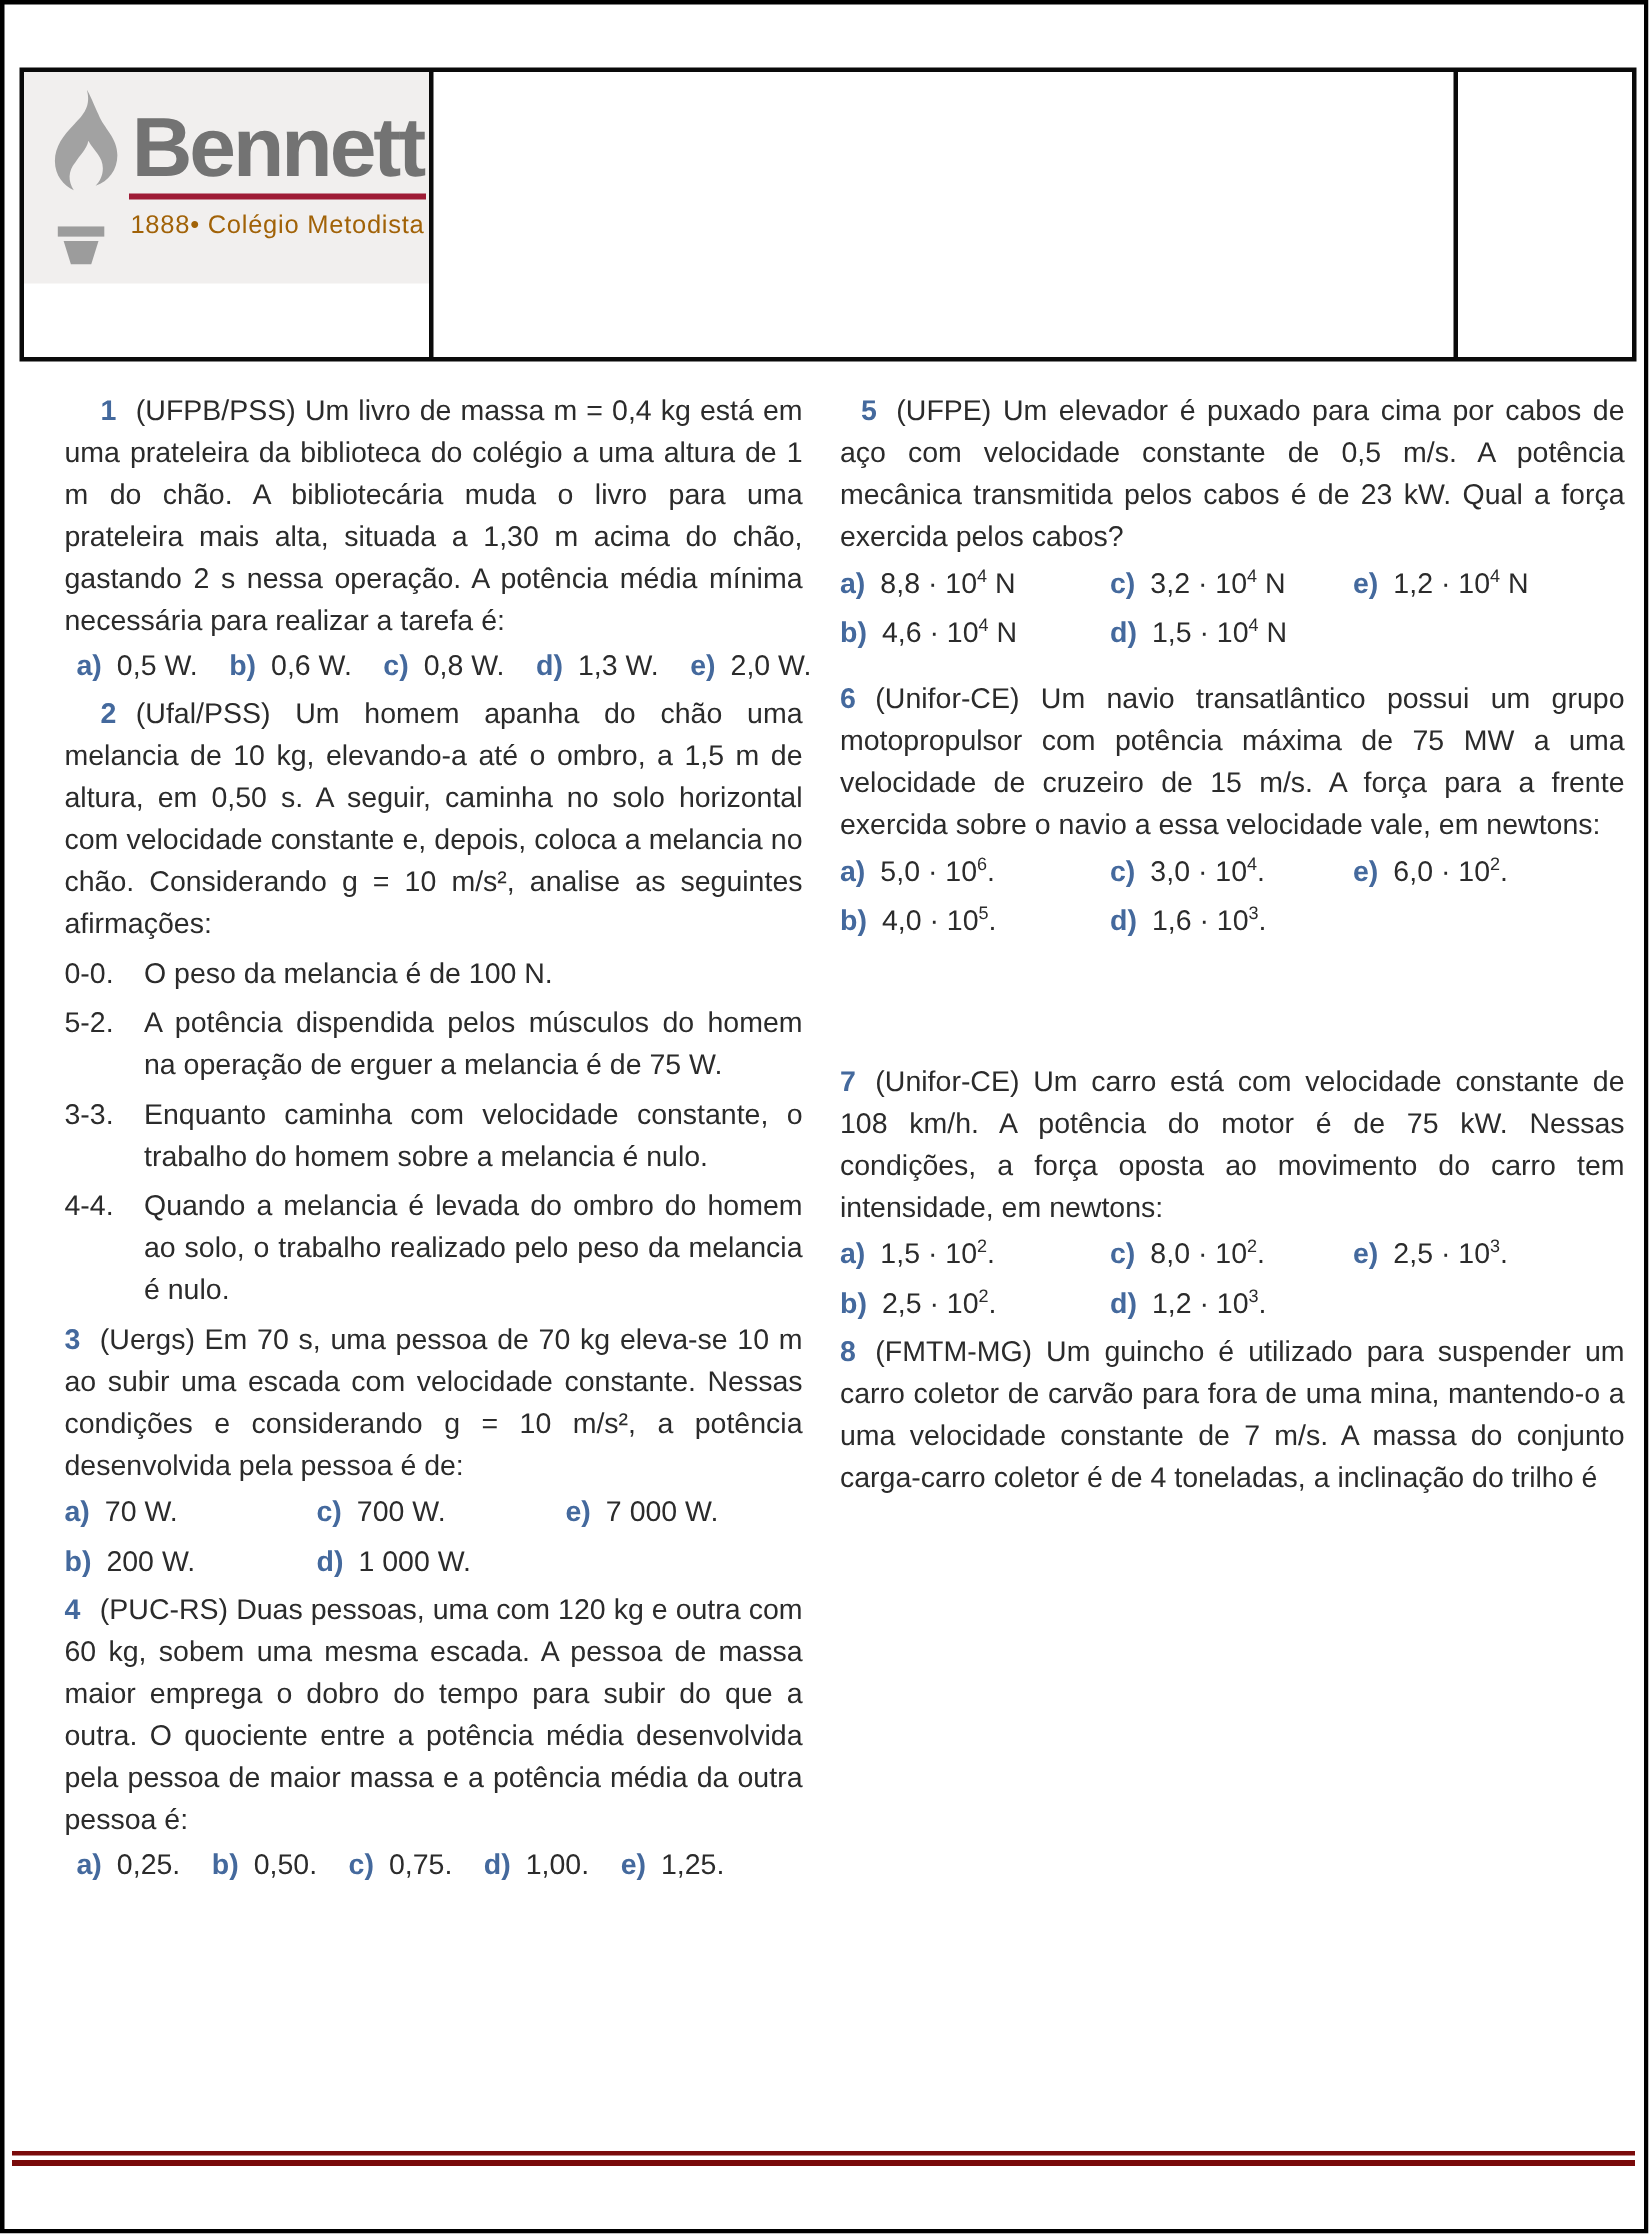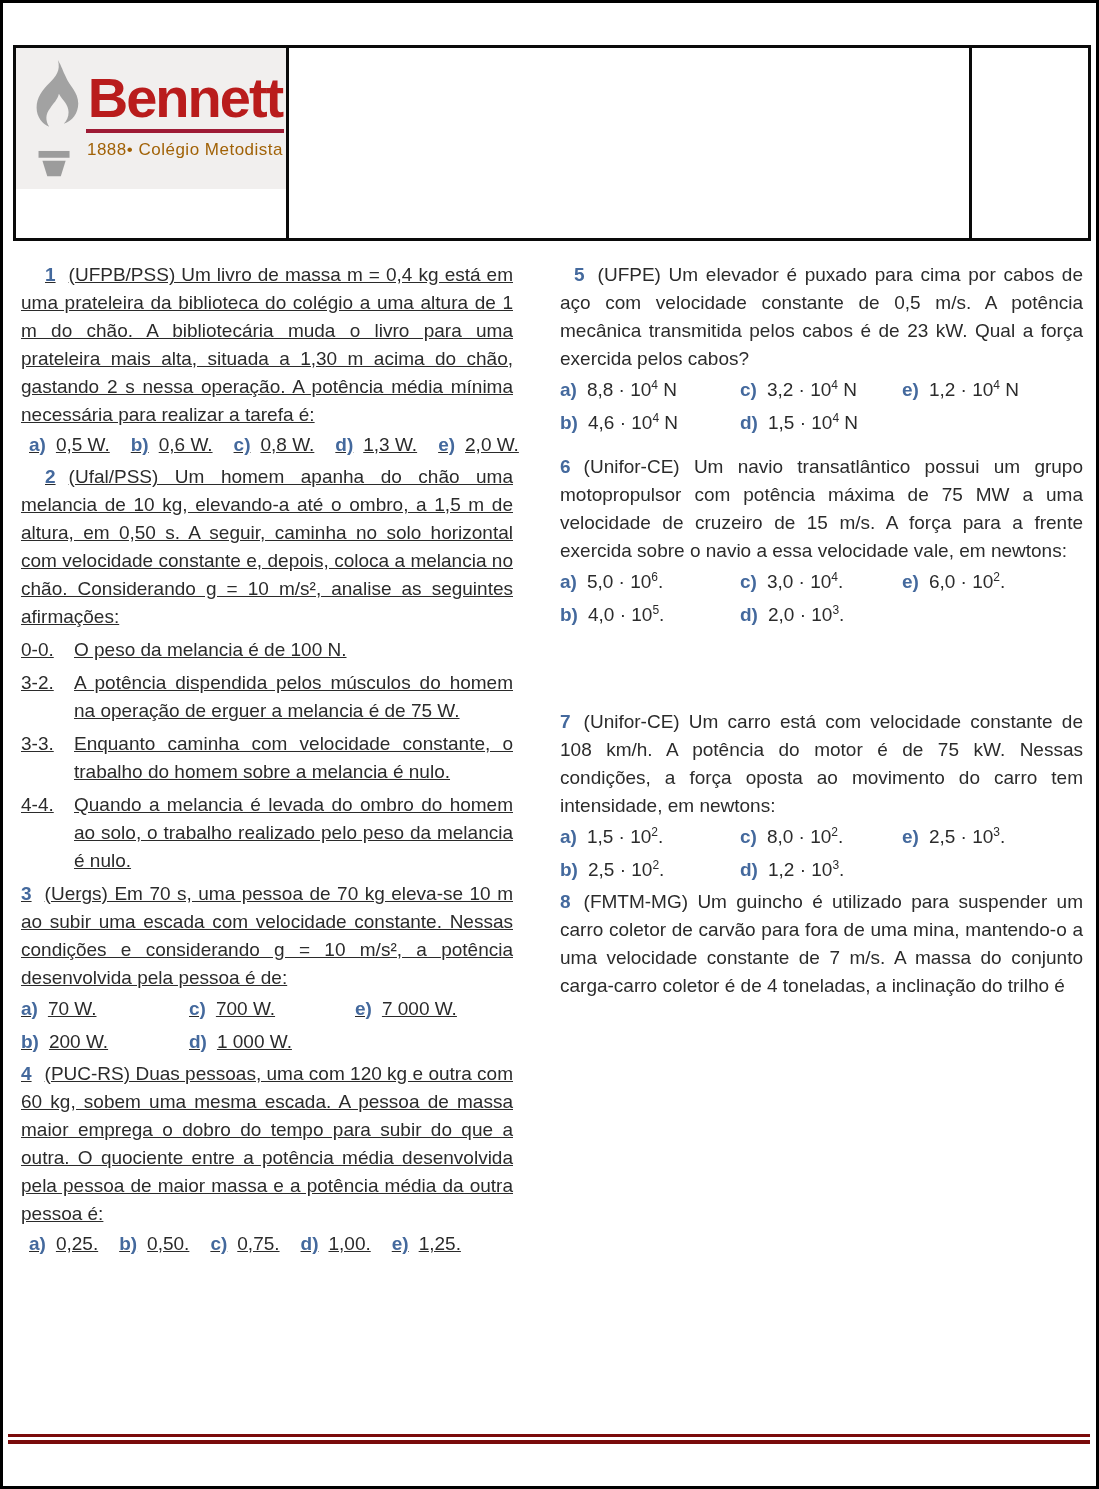--- a/index.html
+++ b/index.html
@@ -14,26 +14,26 @@
   .header { position:absolute; left:10px; top:42px; width:1078px; height:196px;
             border:3px solid #0a0a0a; display:flex; background:#fff; }
   .cell { height:100%; }
   .cell-logo { width:273px; border-right:3px solid #0a0a0a; }
   .cell-mid  { flex:1;      border-right:3px solid #0a0a0a; }
   .cell-right{ width:116px; }
   .logo-box { width:100%; height:141px; background:#f1efee; display:flex;
               align-items:flex-start; padding:8px 6px 0 8px; }
   .torch { width:62px; height:126px; flex:none; }
   .logo-texts { flex:1; display:flex; flex-direction:column; align-items:center; margin-top:14px; }
-  .logo-name { font-size:56px; font-weight:bold; color:#b91c1c; letter-spacing:-2px; line-height:1; }
+  .logo-name { font-size:56px; font-weight:bold; color:#737373; letter-spacing:-2px; line-height:1; }
   .logo-rule { width:198px; height:4px; background:#9e1b35; margin-top:3px; }
   .logo-tagline { font-size:17px; color:#a16207; margin-top:7px; letter-spacing:0.5px; white-space:nowrap; }
   
   .col { position:absolute; top:258px; font-size:19px; line-height:28px; }
-  .col-left  { left:18px;  width:492px;text-decoration:underline; }
+  .col-left  { left:40px;  width:492px; }
   .col-right { left:557px; width:523px; }
   .q { text-align:justify; }
   .ind24 { text-indent:24px; }
   .ind14 { text-indent:14px; }
   .qn { color:#44699d; font-weight:bold; margin-right:13px; }
   .ol { color:#44699d; font-weight:bold; margin-right:10px; }
   .opts-row { display:flex; margin:2px 8px 4px; }
   .opts-row .opt { margin-right:21px; white-space:nowrap; }
   .opts-grid { display:grid; row-gap:5px; margin:3px 0 4px; }
   .g-left  { grid-template-columns:168px 166px 1fr; }
@@ -88,21 +88,21 @@
       <span class="opt"><span class="ol">e)</span><span>2,0 W.</span></span>
     </div>
 
     <p class="q ind24"><span class="qn">2</span><span>(Ufal/PSS) Um homem apanha do chão uma melancia de 10 kg, elevando-a até o ombro, a 1,5 m de altura, em 0,50 s. A seguir, caminha no solo horizontal com velocidade constante e, depois, coloca a melancia no chão. Considerando g = 10 m/s², analise as seguintes afirmações:</span></p>
     <div class="stmts">
       <div class="stmt">
           <span class="sl">0-0.</span>
           <span class="st">O peso da melancia é de 100 N.</span>
         </div>
       <div class="stmt">
-          <span class="sl">3-2.</span>
+          <span class="sl">5-2.</span>
           <span class="st">A potência dispendida pelos músculos do homem na operação de erguer a melancia é de 75 W.</span>
         </div>
       <div class="stmt">
           <span class="sl">3-3.</span>
           <span class="st">Enquanto caminha com velocidade constante, o trabalho do homem sobre a melancia é nulo.</span>
         </div>
       <div class="stmt">
           <span class="sl">4-4.</span>
           <span class="st">Quando a melancia é levada do ombro do homem ao solo, o trabalho realizado pelo peso da melancia é nulo.</span>
         </div>
@@ -137,21 +137,21 @@
       <span class="opt"><span class="ol">b)</span><span><span>4,6 · 10</span><sup>4</sup><span> N</span></span></span>
       <span class="opt"><span class="ol">d)</span><span><span>1,5 · 10</span><sup>4</sup><span> N</span></span></span>
     </div>
 
     <p class="q mt-q6"><span class="qn">6</span><span>(Unifor-CE) Um navio transatlântico possui um grupo motopropulsor com potência máxima de 75 MW a uma velocidade de cruzeiro de 15 m/s. A força para a frente exercida sobre o navio a essa velocidade vale, em newtons:</span></p>
     <div class="opts-grid g-right">
       <span class="opt"><span class="ol">a)</span><span><span>5,0 · 10</span><sup>6</sup><span>.</span></span></span>
       <span class="opt"><span class="ol">c)</span><span><span>3,0 · 10</span><sup>4</sup><span>.</span></span></span>
       <span class="opt"><span class="ol">e)</span><span><span>6,0 · 10</span><sup>2</sup><span>.</span></span></span>
       <span class="opt"><span class="ol">b)</span><span><span>4,0 · 10</span><sup>5</sup><span>.</span></span></span>
-      <span class="opt"><span class="ol">d)</span><span><span>2,0 · 10</span><sup>3</sup><span>.</span></span></span>
+      <span class="opt"><span class="ol">d)</span><span><span>1,6 · 10</span><sup>3</sup><span>.</span></span></span>
     </div>
 
     <p class="q mt-q7"><span class="qn">7</span><span>(Unifor-CE) Um carro está com velocidade constante de 108 km/h. A potência do motor é de 75 kW. Nessas condições, a força oposta ao movimento do carro tem intensidade, em newtons:</span></p>
     <div class="opts-grid g-right">
       <span class="opt"><span class="ol">a)</span><span><span>1,5 · 10</span><sup>2</sup><span>.</span></span></span>
       <span class="opt"><span class="ol">c)</span><span><span>8,0 · 10</span><sup>2</sup><span>.</span></span></span>
       <span class="opt"><span class="ol">e)</span><span><span>2,5 · 10</span><sup>3</sup><span>.</span></span></span>
       <span class="opt"><span class="ol">b)</span><span><span>2,5 · 10</span><sup>2</sup><span>.</span></span></span>
       <span class="opt"><span class="ol">d)</span><span><span>1,2 · 10</span><sup>3</sup><span>.</span></span></span>
     </div>

